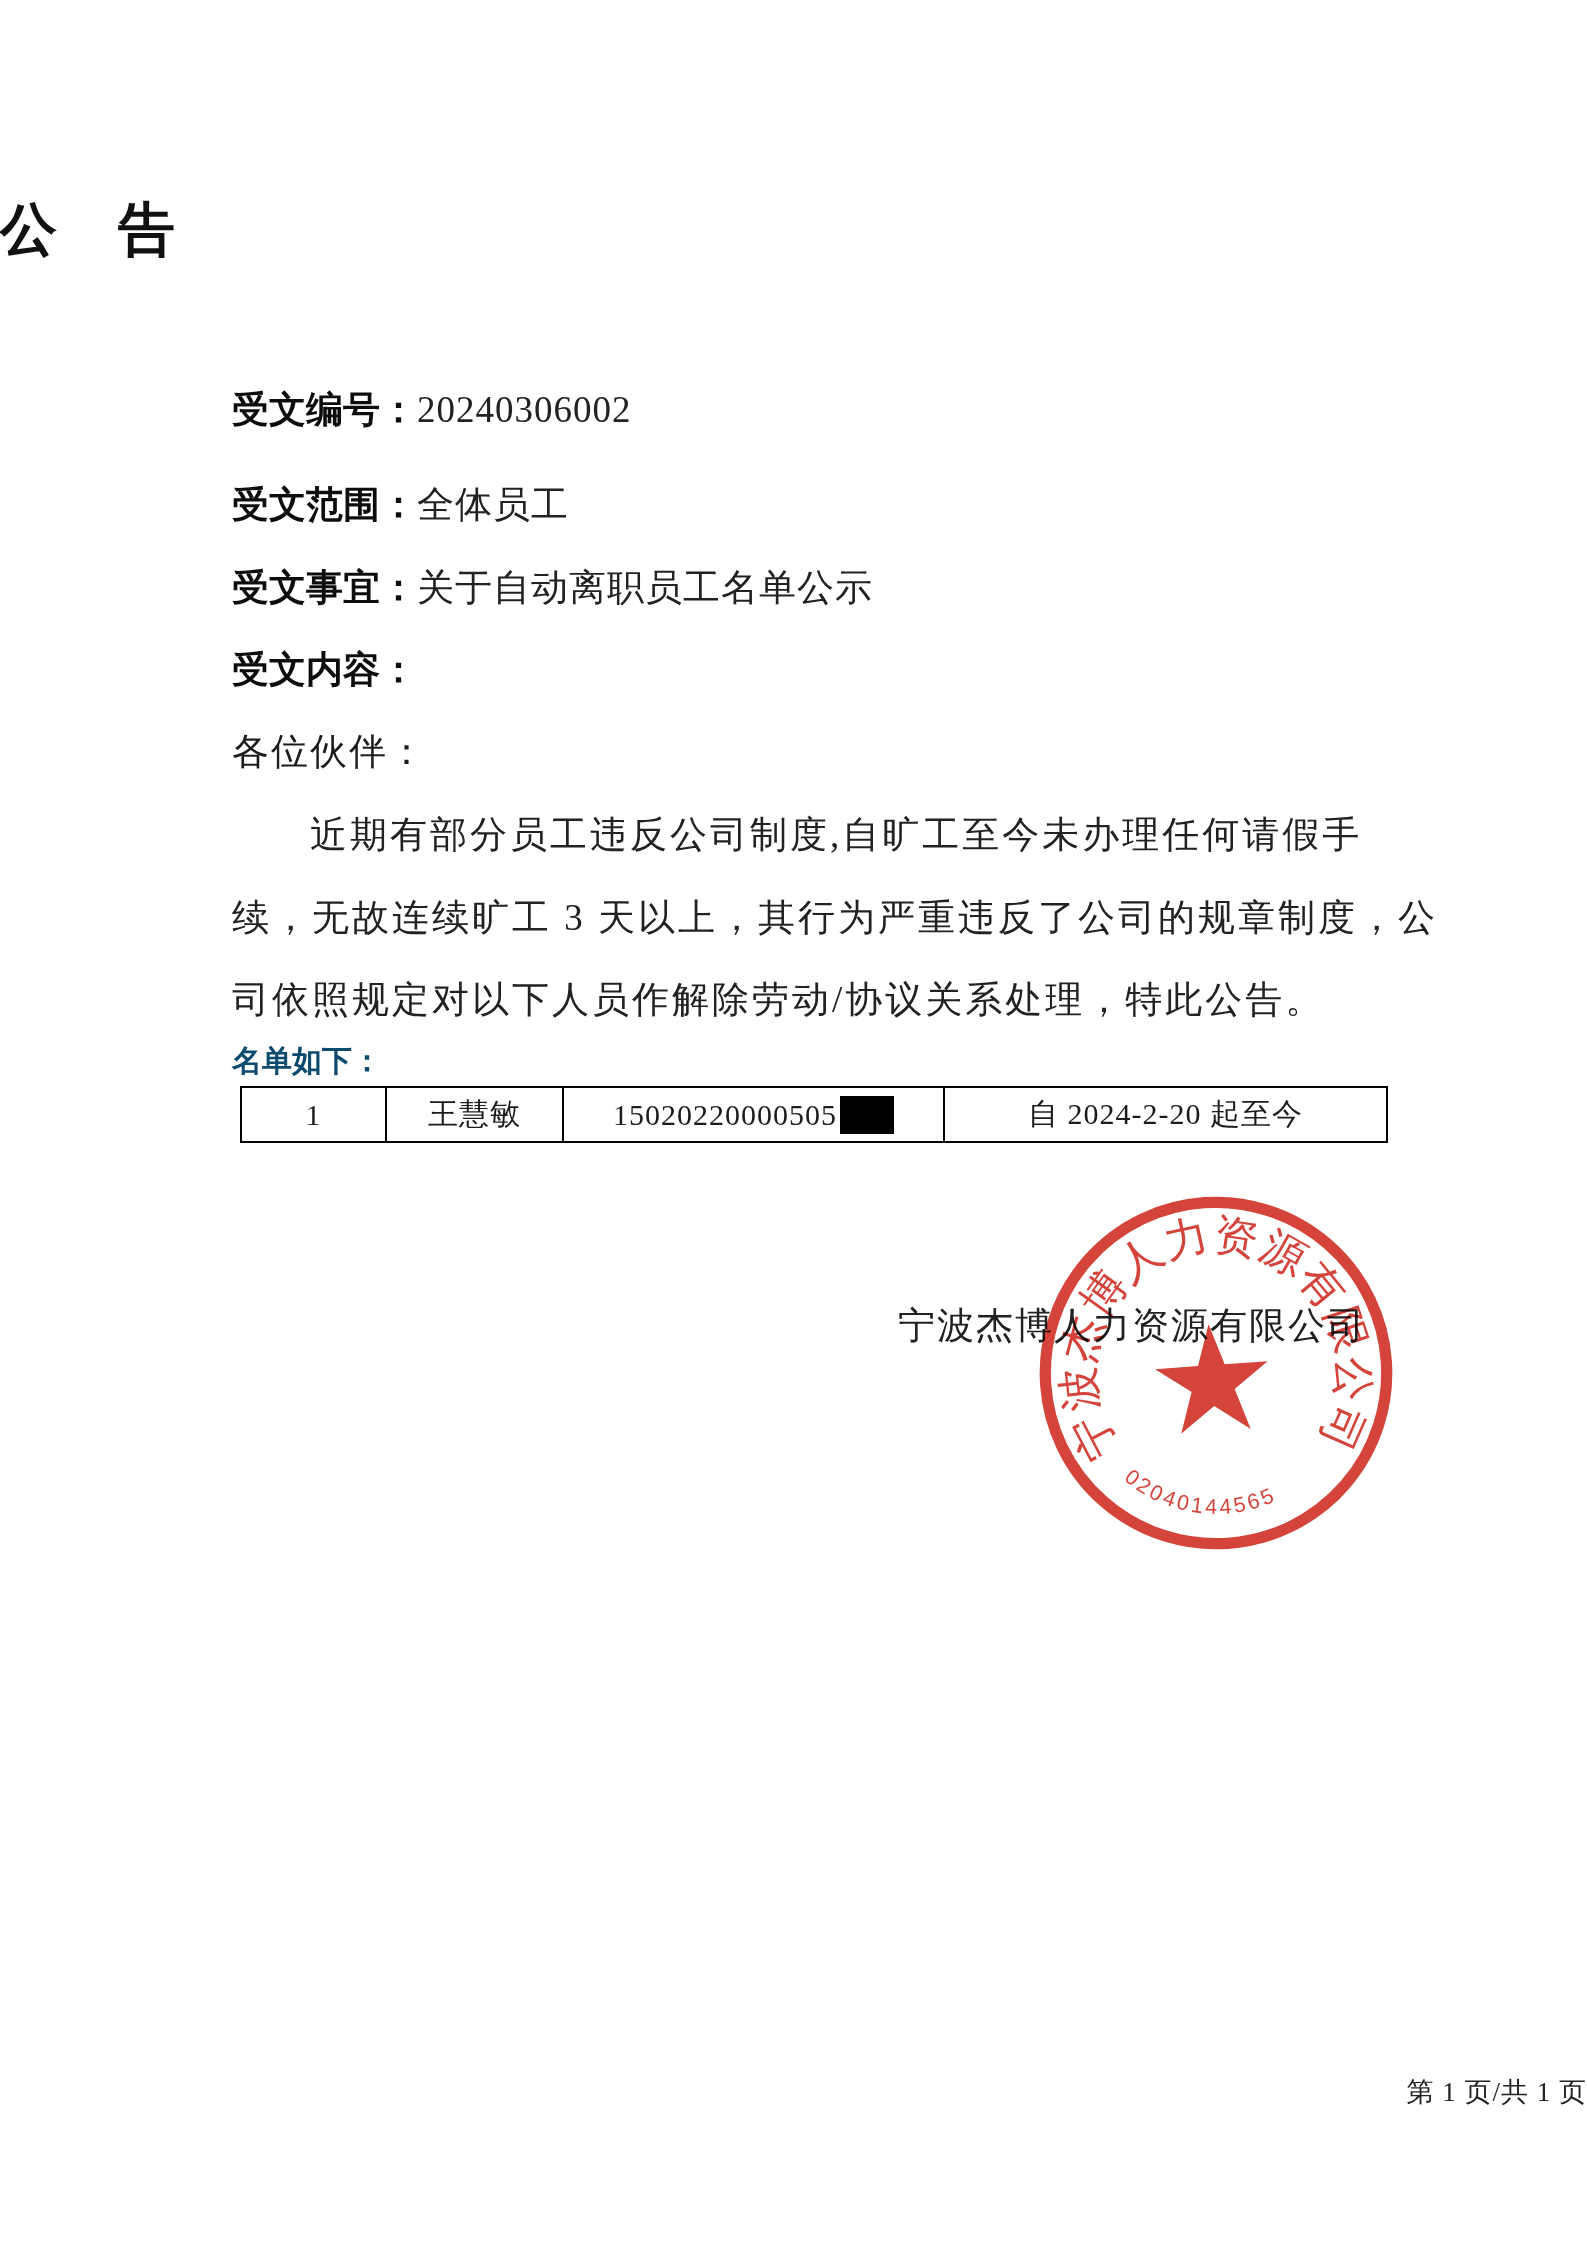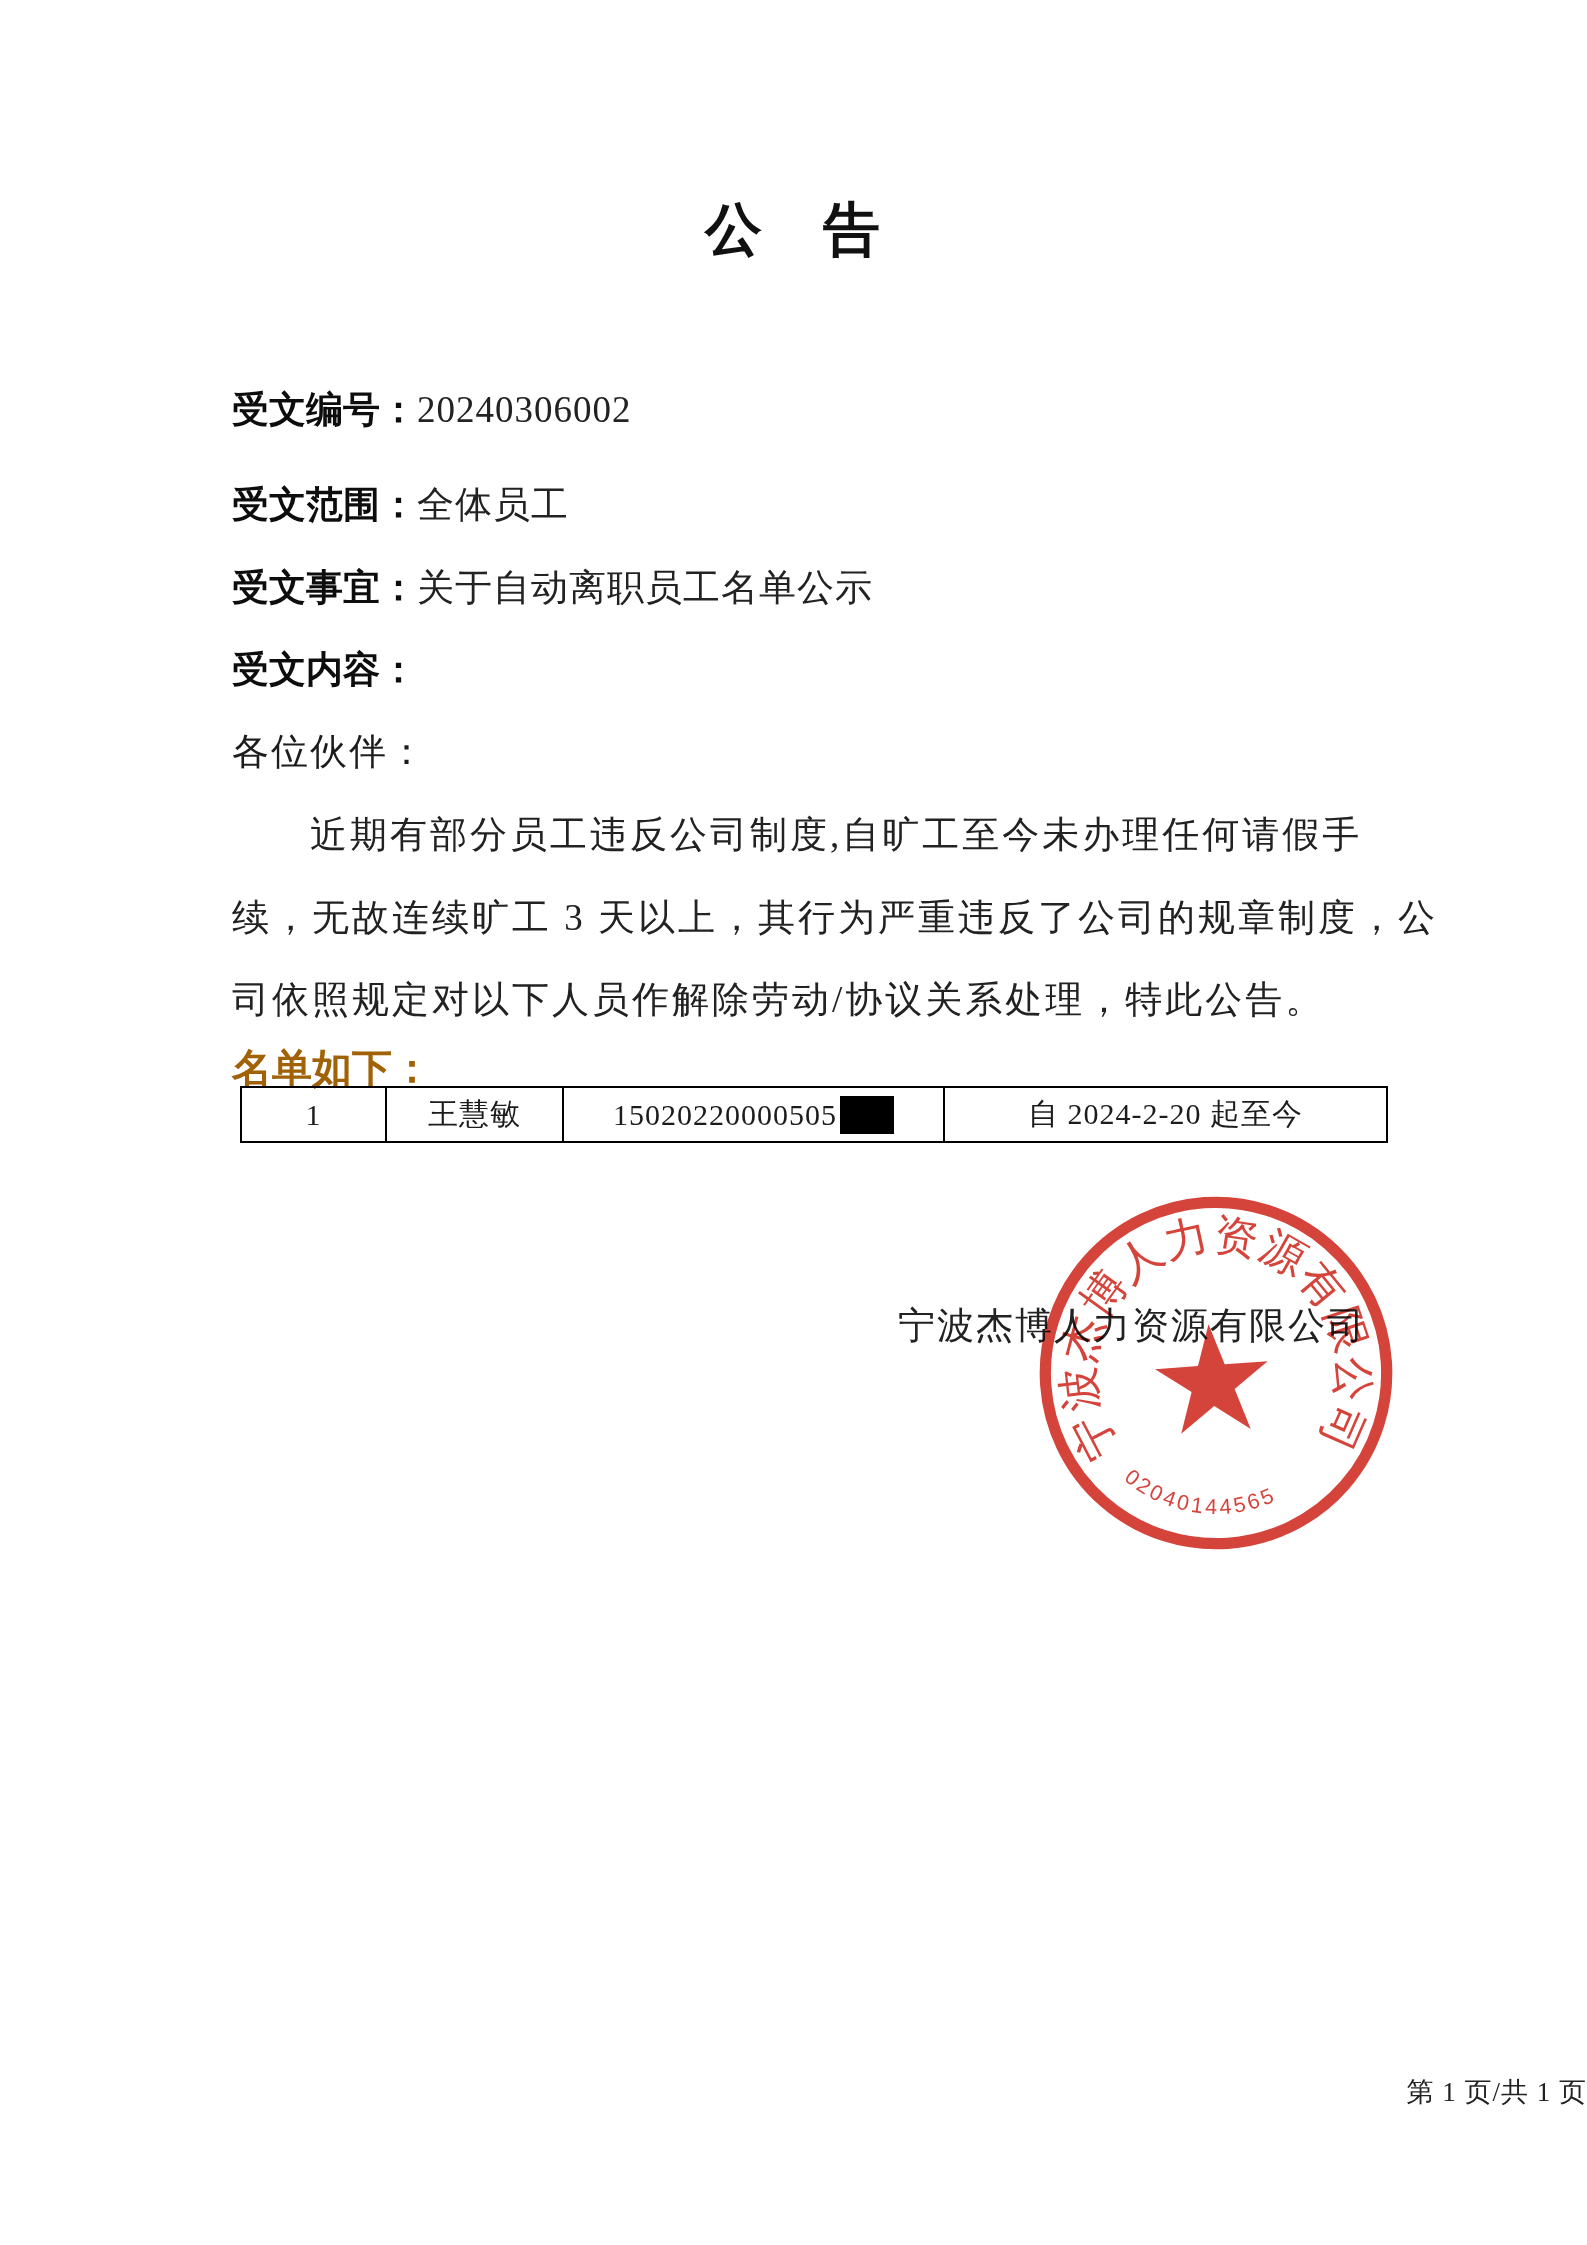--- a/index.html
+++ b/index.html
@@ -6,31 +6,30 @@
   .page{
     position:relative;
     width:1587px;height:2245px;
     background:#ffffff;
     font-family:"Liberation Serif","DejaVu Serif",serif;
     color:#1c1c1c;
     overflow:hidden;
   }
   .doc-title{
     position:absolute;top:192px;left:0;right:0;
-    text-align:center;
     font-size:57px;font-weight:bold;color:#111;
     letter-spacing:2px;
   }
   .line{position:absolute;left:232px;white-space:nowrap;font-size:37px;}
   .field-label{font-weight:bold;color:#0d0d0d;}
   .field-value{color:#222;letter-spacing:1px;font-family:Liberation Serif, serif;}
   .salutation{letter-spacing:2px;}
   .body-line{letter-spacing:3px;color:#222;}
   .indent{padding-left:78px;}
-  .list-intro{font-size:40px;font-weight:bold;color:#a16207;}
+  .list-intro{font-size:30px;font-weight:bold;color:#0c4a6e;}
   table.roster{
     position:absolute;left:240px;top:1086px;
     width:1146px;border-collapse:collapse;table-layout:fixed;
     font-size:30px;color:#1c1c1c;
   }
   table.roster td{
     border:2px solid #000;
     text-align:center;vertical-align:middle;
     height:53px;padding:0;
     letter-spacing:1px;

